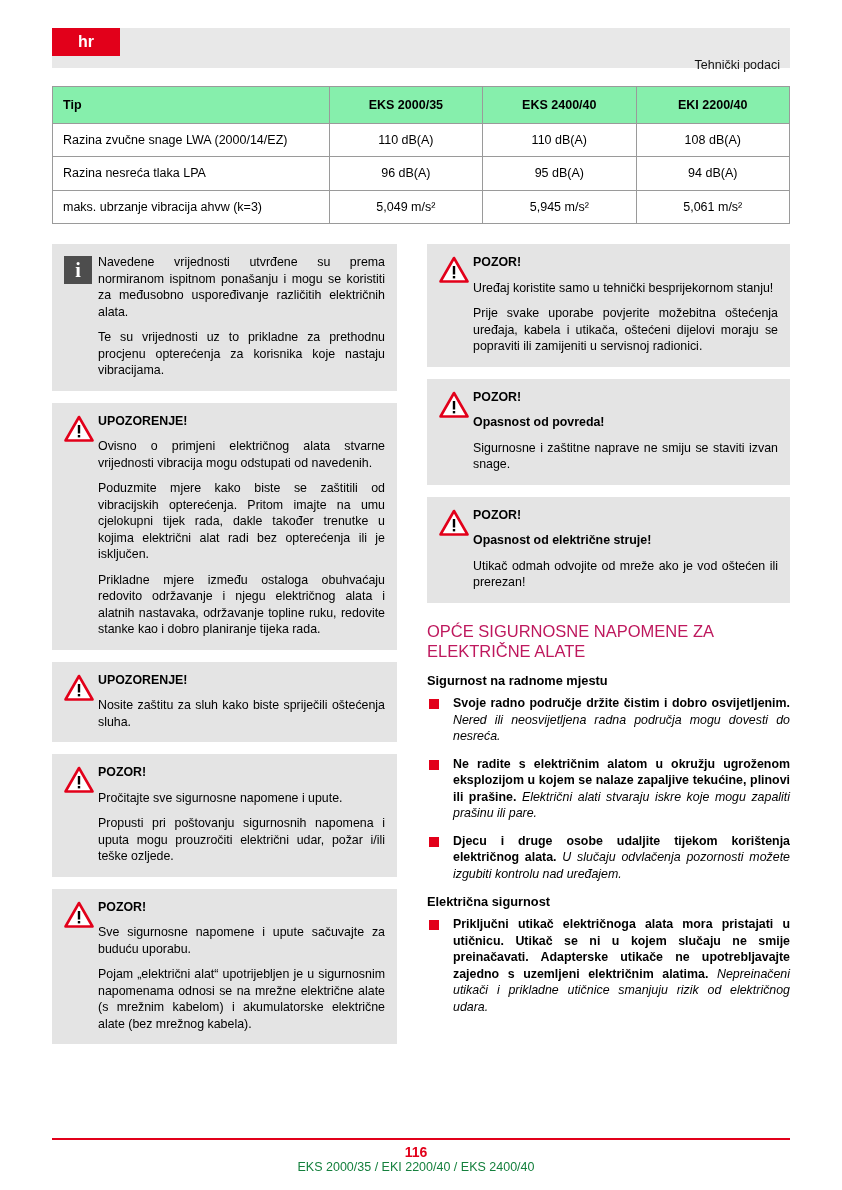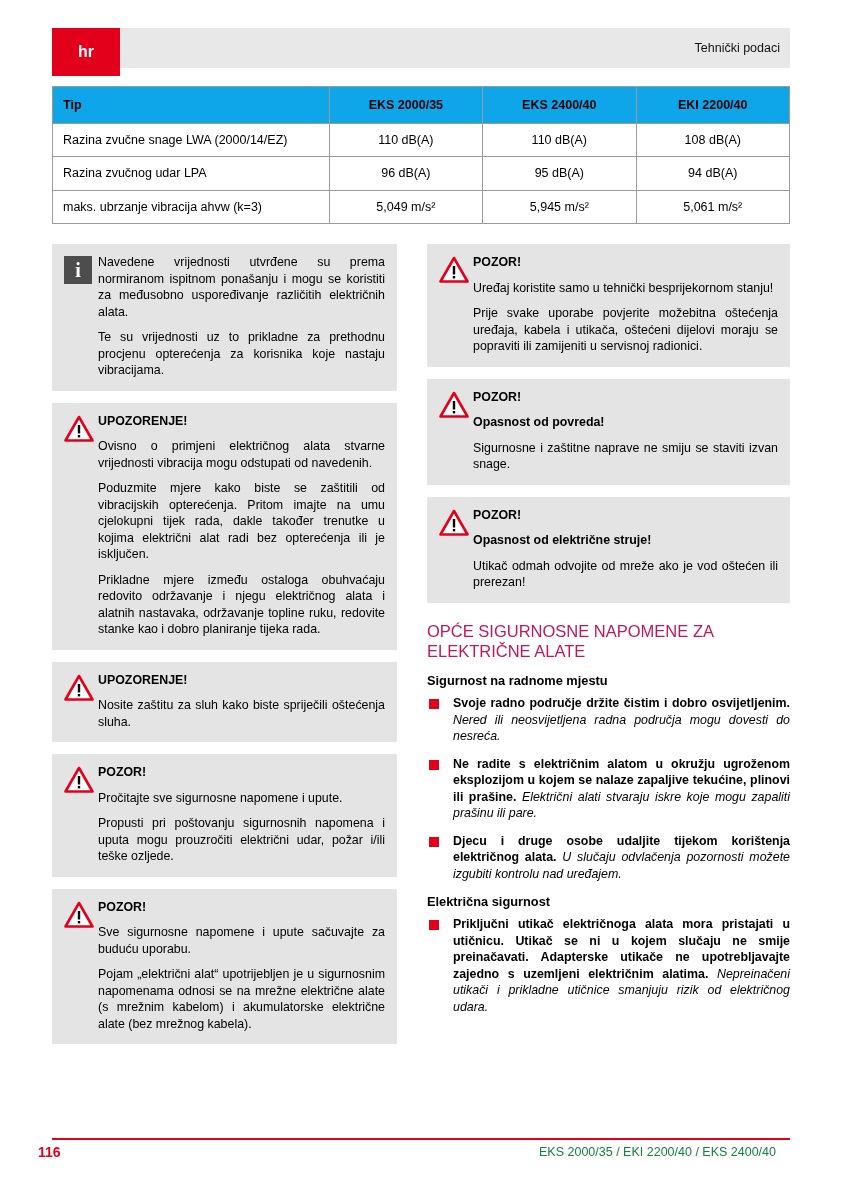--- a/index.html
+++ b/index.html
@@ -29,33 +29,33 @@
     top: 28px;
     width: 738px;
     height: 40px;
     background: #e8e8e8;
   }
   .header-tab {
     position: absolute;
     left: 0;
     top: 0;
     width: 68px;
-    height: 48px;
+    height: 28px;
     background: #e2001a;
     color: #ffffff;
     font-weight: bold;
     font-size: 16px;
     display: flex;
     align-items: center;
     justify-content: center;
   }
   .header-title {
     position: absolute;
     right: 10px;
-    top: 0;
+    top: 17px;
     height: 40px;
     display: flex;
     align-items: center;
     font-size: 12.5px;
     color: #111;
   }
 
   
   .tech-table {
     position: absolute;
@@ -64,21 +64,21 @@
     width: 738px;
     border-collapse: collapse;
     font-size: 12.5px;
   }
   .tech-table th, .tech-table td {
     border: 1px solid #9a9a9a;
     padding: 8px 10px;
     vertical-align: middle;
   }
   .tech-table thead th {
-    background: #0ea5e9;
+    background: #86efac;
     font-weight: bold;
     text-align: left;
     height: 20px;
   }
   .tech-table thead th.num {
     text-align: center;
   }
   .tech-table td.label {
     text-align: left;
     width: 284px;
@@ -204,27 +204,28 @@
   .footer-rule {
     position: absolute;
     left: 52px;
     top: 1138px;
     width: 738px;
     height: 2px;
     background: #e2001a;
   }
   .footer {
     position: absolute;
-    left: 38px;
+    left: 47px;
     top: 1144px;
     width: 738px;
     display: flex;
     justify-content: space-between;
     align-items: center;
     font-size: 12.5px;
+    flex-direction: column;
   }
   .footer-page {
     color: #e2001a;
     font-weight: bold;
     font-size: 14px;
   }
   .footer-models {
     color: #15803d;
   }
 </style>
@@ -248,21 +249,21 @@
       </tr>
     </thead>
     <tbody>
       <tr>
         <td class="label">Razina zvučne snage LWA (2000/14/EZ)</td>
         <td class="num">110 dB(A)</td>
         <td class="num">110 dB(A)</td>
         <td class="num">108 dB(A)</td>
       </tr>
       <tr>
-        <td class="label">Razina zvučnog udar LPA</td>
+        <td class="label">Razina nesreća tlaka LPA</td>
         <td class="num">96 dB(A)</td>
         <td class="num">95 dB(A)</td>
         <td class="num">94 dB(A)</td>
       </tr>
       <tr>
         <td class="label">maks. ubrzanje vibracija ahvw (k=3)</td>
         <td class="num">5,049 m/s²</td>
         <td class="num">5,945 m/s²</td>
         <td class="num">5,061 m/s²</td>
       </tr>

